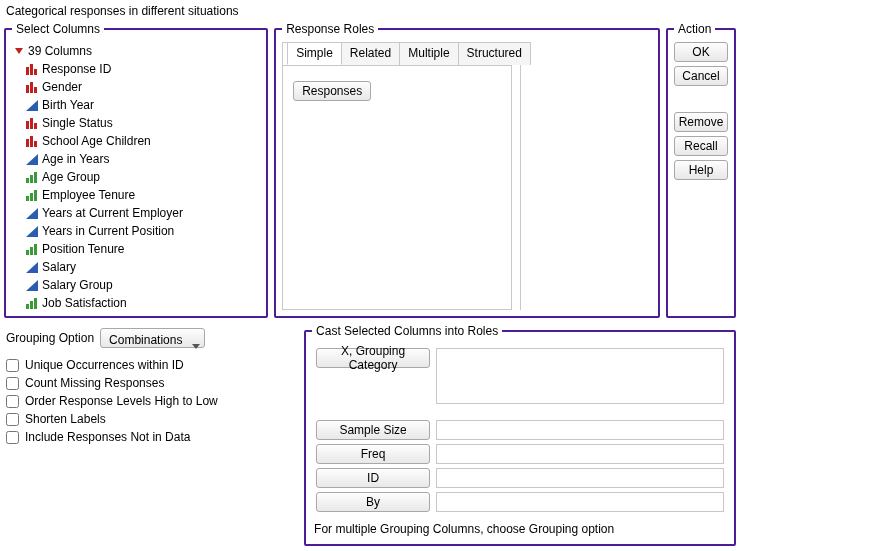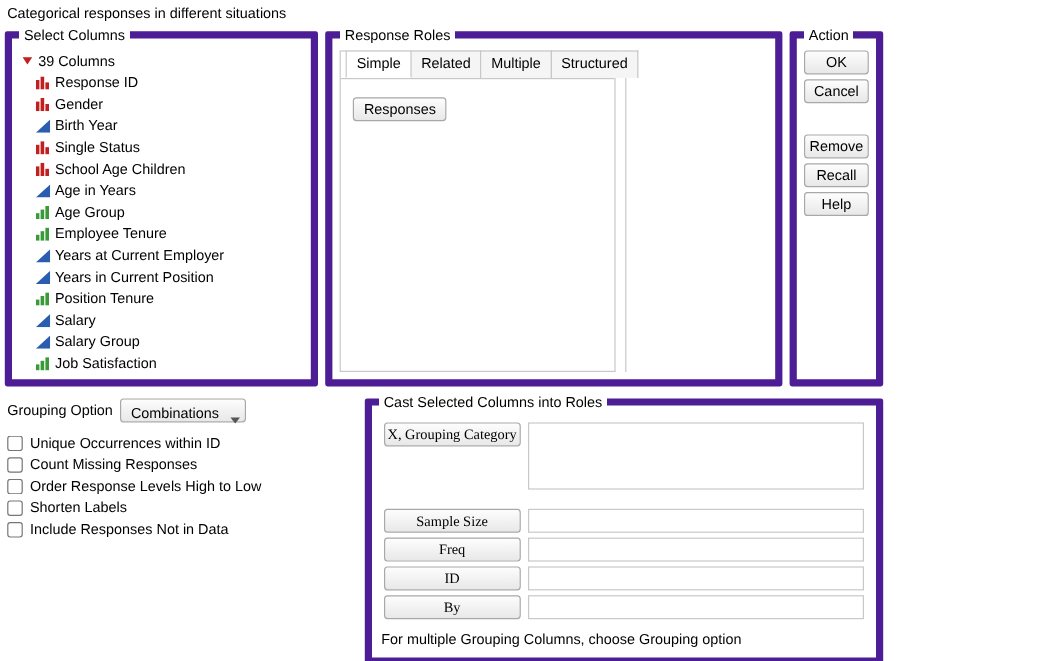--- a/index.html
+++ b/index.html
@@ -18,21 +18,21 @@
     padding: 2px 4px 4px 4px;
   }
   .title {
     padding: 2px 0 4px 2px;
   }
   .columns-area {
     display: flex;
     gap: 6px;
   }
   fieldset {
-    border: 6px solid #4c1d95;
+    border: 2px solid #4c1d95;
     border-radius: 2px;
     margin: 0;
     padding: 6px 6px 6px 6px;
   }
   legend {
     padding: 0 4px;
     font-size: 12px;
   }
   
   .fs-select {
@@ -173,21 +173,20 @@
     display: flex; align-items: center; gap: 6px;
     padding: 2px 0;
   }
   .check-row input { margin: 0; width: 13px; height: 13px; }
   
   .fs-cast {
     width: 472px;
   }
   .cast-body {
     padding: 4px 4px 0 4px;
-    font-family: Liberation Serif, serif;
   }
   .cast-row {
     display: flex; align-items: stretch; gap: 6px;
     margin-bottom: 4px;
   }
   .cast-row.tall .slot { height: 56px; }
   .cast-btn {
     width: 114px;
     flex: 0 0 114px;
     background: linear-gradient(#fdfdfd, #e8e8e8);

